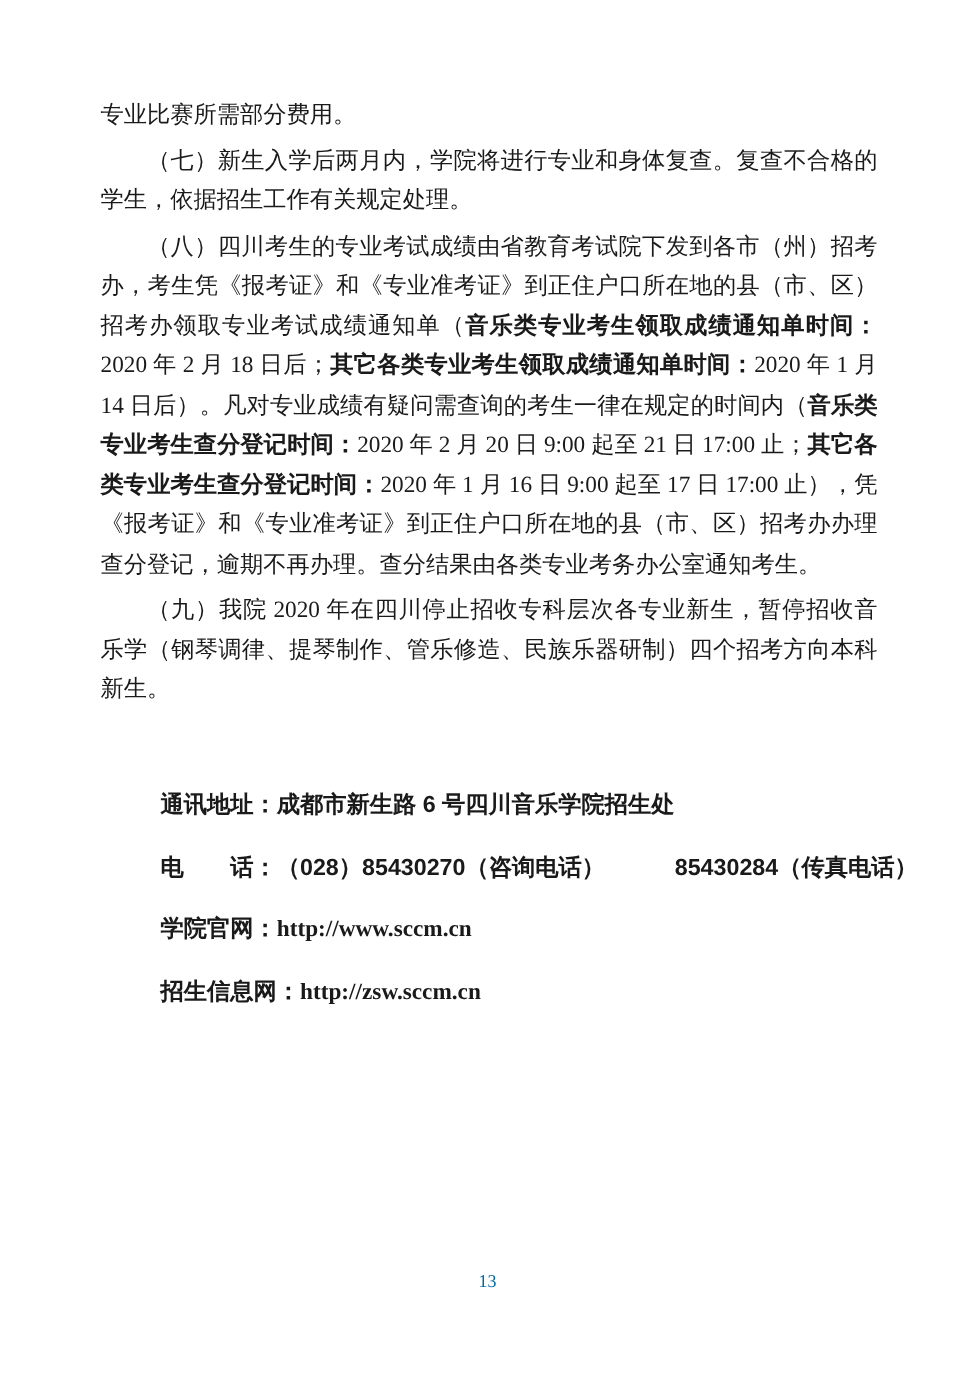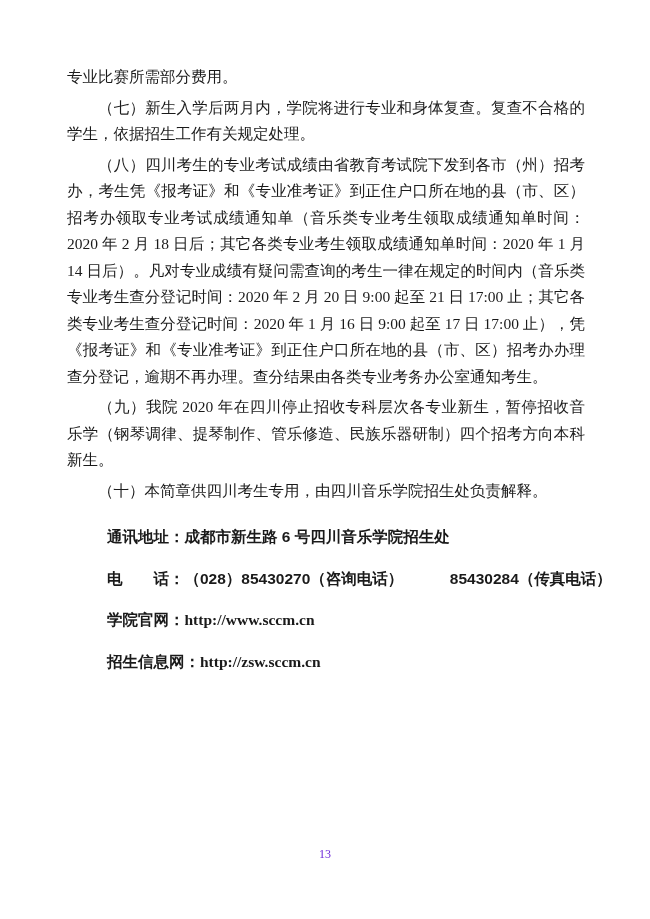--- a/index.html
+++ b/index.html
@@ -26,21 +26,21 @@
     text-align: justify;
   }
   .body-text p.para {
     margin: 4px;
     padding: 0;
   }
   .body-text p.para.indent {
     text-indent: 2em;
   }
   .bold {
-    font-weight: normal;
+    font-weight: bold;
   }
   .contact-block {
     position: absolute;
     left: 92px;
     top: 509px;
     width: 500px;
     font-family: "Liberation Sans", sans-serif;
     font-weight: bold;
     font-size: 15.5px;
     line-height: 26.5px;
@@ -54,34 +54,33 @@
     font-weight: bold;
   }
   .page-number {
     position: absolute;
     left: 0;
     right: 0;
     top: 847px;
     text-align: center;
     font-size: 12px;
     font-family: "Liberation Serif", serif;
-    color: #6d28d9;
+    color: #0369a1;
   }
 </style>
 </head>
 <body>
 
 <div class="page">
 
   <div class="body-text">
       <p class="para"><span>专业比赛所需部分费用。</span></p>
       <p class="para indent"><span>（七）新生入学后两月内，学院将进行专业和身体复查。复查不合格的学生，依据招生工作有关规定处理。</span></p>
       <p class="para indent"><span>（八）四川考生的专业考试成绩由省教育考试院下发到各市（州）招考办，考生凭《报考证》和《专业准考证》到正住户口所在地的县（市、区）招考办领取专业考试成绩通知单（</span><span class="bold">音乐类专业考生领取成绩通知单时间：</span><span>2020 年 2 月 18 日后；</span><span class="bold">其它各类专业考生领取成绩通知单时间：</span><span>2020 年 1 月 14 日后）。凡对专业成绩有疑问需查询的考生一律在规定的时间内（</span><span class="bold">音乐类专业考生查分登记时间：</span><span>2020 年 2 月 20 日 9:00 起至 21 日 17:00 止；</span><span class="bold">其它各类专业考生查分登记时间：</span><span>2020 年 1 月 16 日 9:00 起至 17 日 17:00 止），凭《报考证》和《专业准考证》到正住户口所在地的县（市、区）招考办办理查分登记，逾期不再办理。查分结果由各类专业考务办公室通知考生。</span></p>
       <p class="para indent"><span>（九）我院 2020 年在四川停止招收专科层次各专业新生，暂停招收音乐学（钢琴调律、提琴制作、管乐修造、民族乐器研制）四个招考方向本科新生。</span></p>
-      <p class="para indent"><span>（十）本简章供四川考生专用，由四川音乐学院招生处负责解释。</span></p>
     </div>
 
   <div class="contact-block">
       <div class="contact-line"><span>通讯地址：</span><span class="value-text">成都市新生路 6 号四川音乐学院招生处</span></div>
       <div class="contact-line"><span>电　　话：</span><span class="value-text">（028）85430270（咨询电话）　　　85430284（传真电话）</span></div>
       <div class="contact-line"><span>学院官网：</span><span class="value-url">http://www.sccm.cn</span></div>
       <div class="contact-line"><span>招生信息网：</span><span class="value-url">http://zsw.sccm.cn</span></div>
     </div>
 
   <div class="page-number">13</div>

